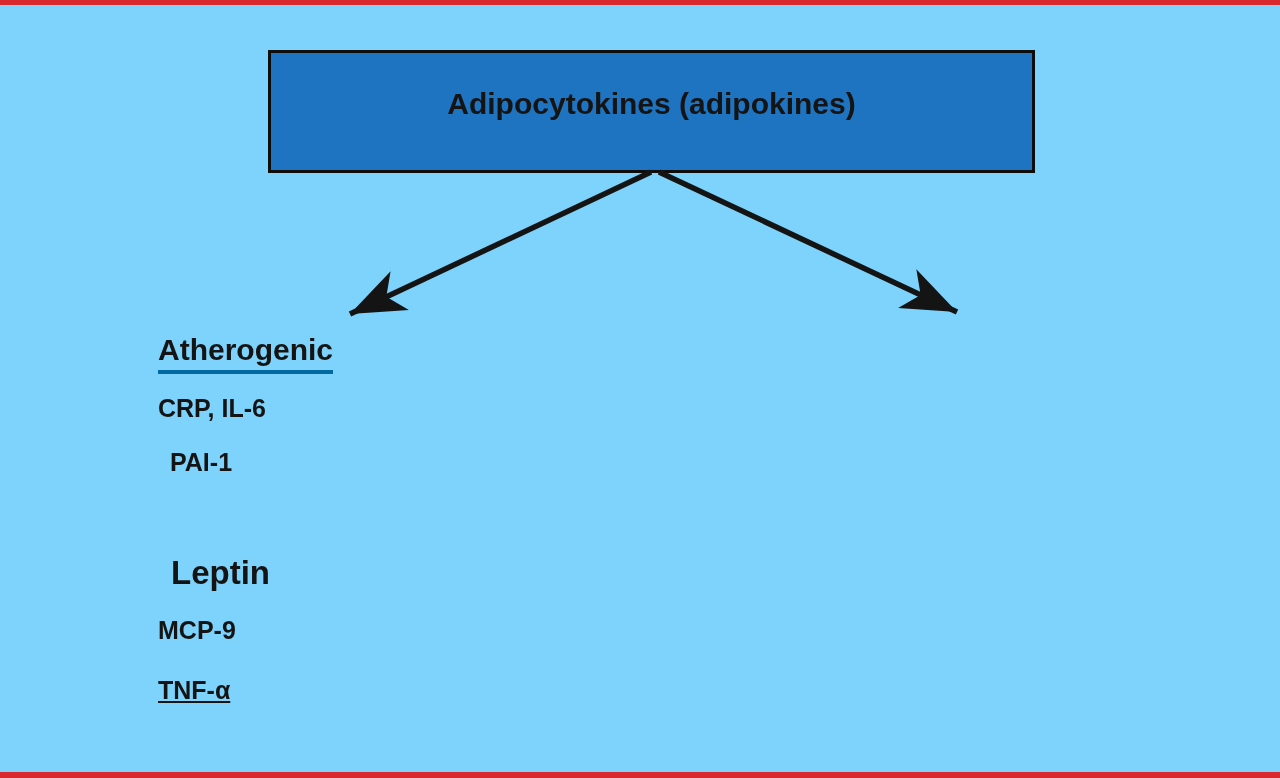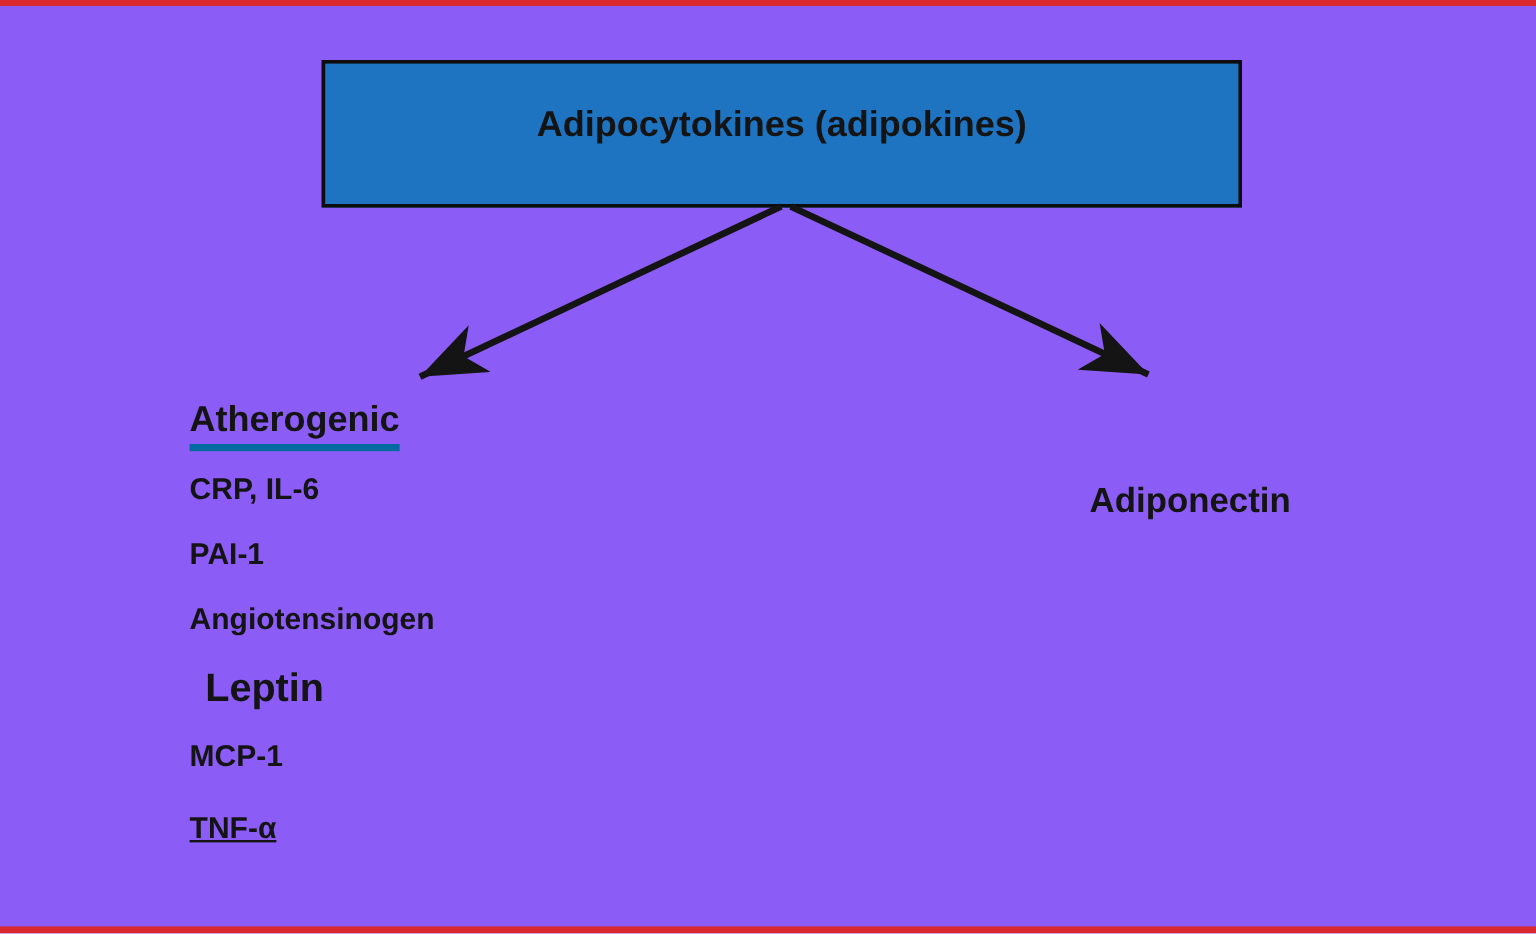--- a/index.html
+++ b/index.html
@@ -5,21 +5,21 @@
   html, body {
     margin: 0;
     padding: 0;
     background: #ffffff;
     font-family: "Liberation Sans", "DejaVu Sans", sans-serif;
   }
   .canvas {
     position: relative;
     width: 1280px;
     height: 778px;
-    background: #8b5cf6;
+    background: #7dd3fc;
     overflow: hidden;
   }
   .rule {
     position: absolute;
     left: 0;
     width: 100%;
   }
   .rule-top { top: 0; height: 5px; }
   .rule-bottom { bottom: 0; height: 6px; }
   .root-box {
@@ -51,21 +51,21 @@
   }
   .branch-heading {
     position: absolute;
     font-weight: bold;
     font-size: 30px;
     color: #141414;
     white-space: nowrap;
   }
   .branch-heading .u {
     display: inline-block;
-    border-bottom: 6px solid #0369a1;
+    border-bottom: 4px solid #0369a1;
     padding-bottom: 3px;
   }
   .branch-heading .u.trail {
     padding-right: 14px;
   }
   .item {
     position: absolute;
     font-weight: bold;
     font-size: 25px;
     color: #141414;
@@ -93,23 +93,21 @@
     </defs>
     <line x1="651" y1="172" x2="350" y2="314" stroke-width="5.5" marker-end="url(#head)" stroke="#141414"></line>
     <line x1="659" y1="172" x2="957" y2="312" stroke-width="5.5" marker-end="url(#head)" stroke="#141414"></line>
   </svg>
 
   <div class="branch-heading" style="left:158px; top:333px;">
     <span class="u">Atherogenic</span>
   </div>
 
   <div class="item" style="left:158px; top:394px;">CRP, IL-6</div>
-  <div class="item" style="left:158px; top:448px;text-align:center;">PAI-1</div>
-  <div class="item" style="left:158px; top:502px;">Angiotensinogen</div>
+  <div class="item" style="left:170px; top:448px;text-align:center;">PAI-1</div>
   <div class="item big" style="left:158px; top:554px;">Leptin</div>
-  <div class="item" style="left:158px; top:616px;">MCP-1</div>
+  <div class="item" style="left:158px; top:616px;">MCP-9</div>
   <div class="item" style="left:158px; top:676px;text-decoration:underline;">TNF-α</div>
 
 
-  <div class="item med" style="left:908px; top:402px;">Adiponectin</div>
 
   <div class="rule rule-bottom" style="background: rgb(217, 41, 47);"></div>
 </div>
 
 </body></html>

